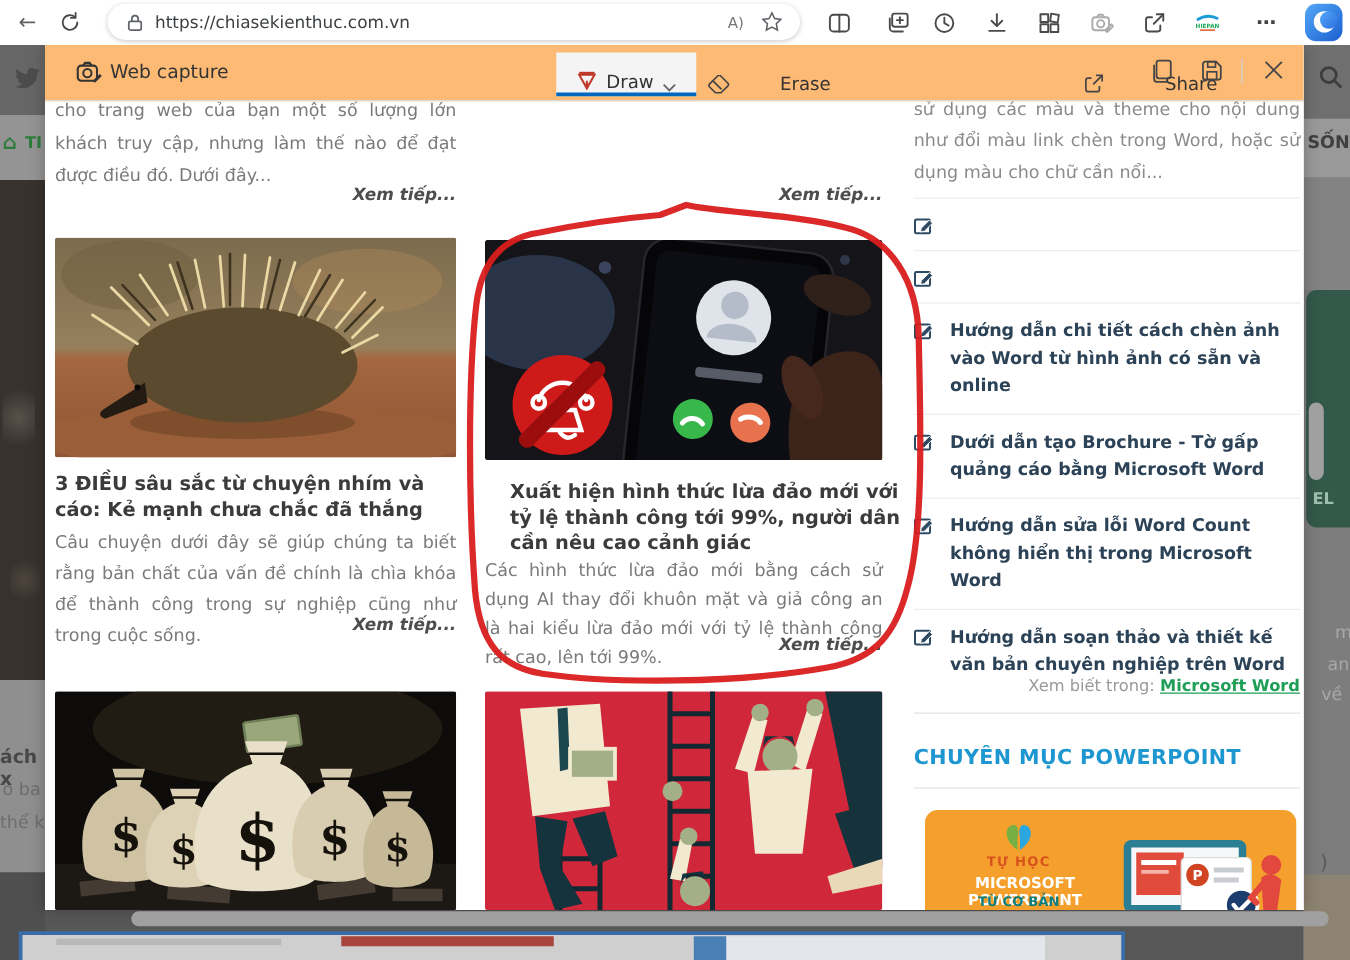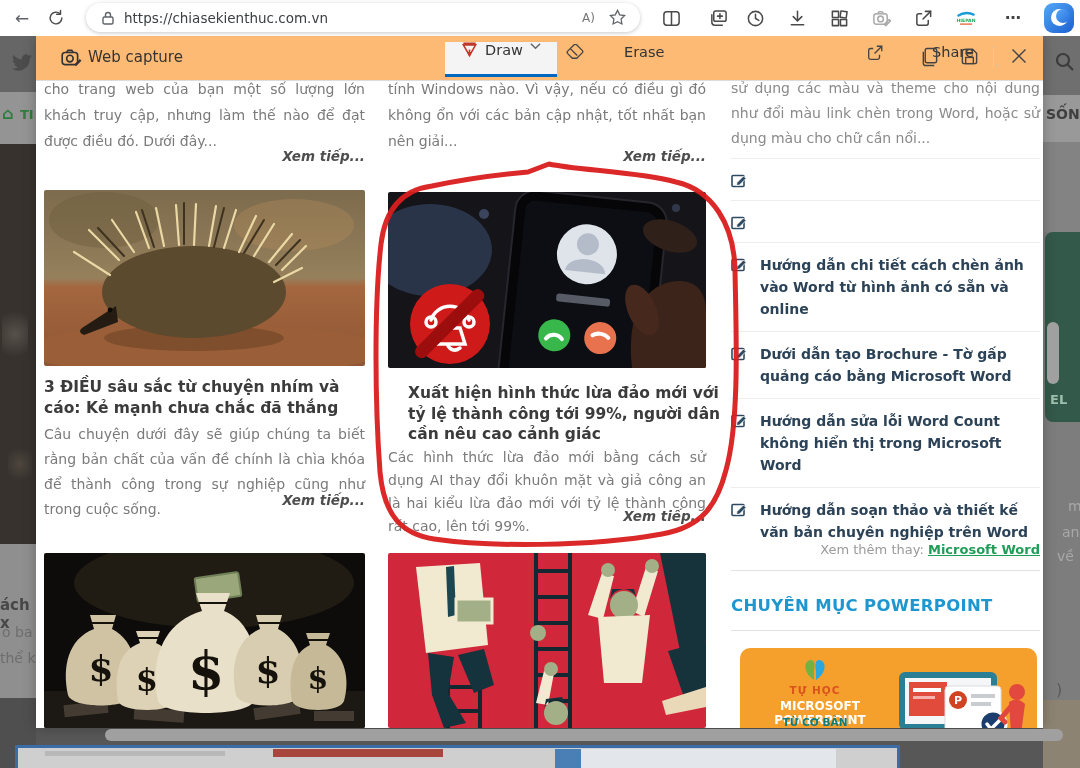--- a/index.html
+++ b/index.html
@@ -21,21 +21,21 @@
   .bg-left{left:0;top:36px;width:36px;height:732px;background:#4f4f4f;z-index:1;}
   .bg-right{left:1043px;top:36px;width:37px;height:732px;background:#7d7d7d;z-index:1;}
   .bg-bottom{left:36px;top:728px;width:1007px;height:40px;background:#575757;z-index:1;}
   .frag{color:#6e6e6e;font-size:14px;}
 
   
   .panel{left:36px;top:36px;width:1007px;height:692px;background:#fff;overflow:hidden;z-index:10;
          box-shadow:0 0 12px rgba(0,0,0,.25);}
   .cap-toolbar{left:0;top:0;width:1007px;height:44px;background:#fdba74;border-bottom:1px solid #dcdcdc;z-index:30;}
   .cap-title{left:52px;top:12px;font-size:15px;color:#333;}
-  .toolbtn{height:32px;display:flex;align-items:flex-start;gap:7px;font-size:14.5px;color:#333;cursor:pointer;}
+  .toolbtn{height:32px;display:flex;align-items:flex-end;gap:7px;font-size:14.5px;color:#333;cursor:pointer;}
   .drawbtn{left:409px;top:6px;width:112px;background:#f4f4f4;justify-content:center;border-bottom:3px solid #0067c0;}
   .erasebtn{left:530px;top:8px;gap:40px;}
   .sharebtn{left:830px;top:8px;gap:48px;}
 
   
   .para{font-size:14px;line-height:26px;color:#7a7a7a;text-align:justify;}
   .readmore{font-size:13.5px;font-style:italic;font-weight:bold;color:#4d4d4d;text-align:right;}
   .arttitle{font-weight:bold;color:#3b3b3b;}
   .imgcard{border-radius:2px;overflow:hidden;}
 
@@ -338,21 +338,20 @@
       <g fill="#15110b" font-family="DejaVu Serif" font-weight="bold" text-anchor="middle">
         <text x="57" y="128" font-size="36">$</text>
         <text x="103" y="138" font-size="32">$</text>
         <text x="162" y="136" font-size="52">$</text>
         <text x="224" y="130" font-size="36">$</text>
         <text x="274" y="136" font-size="30">$</text>
       </g>
     </svg>
   </div>
 
-  <div class="abs para" style="left:352px;top:40px;width:318px;">tính Windows nào. Vì vậy, nếu có điều gì đó không ổn với các bản cập nhật, tốt nhất bạn nên giải...</div>
   <div class="abs readmore" style="left:352px;top:112px;width:318px;">Xem tiếp...</div>
 
   <div class="abs imgcard" style="left:352px;top:156px;width:318px;height:176px;">
     <svg width="318" height="176" viewBox="0 0 318 176">
       <rect width="318" height="176" fill="#141419"></rect>
       <ellipse cx="42" cy="58" rx="62" ry="46" fill="#2e3c55" opacity=".8"></ellipse>
       <circle cx="96" cy="22" r="5" fill="#4a5a7a" opacity=".7"></circle>
         <circle cx="288" cy="16" r="4" fill="#4a5a7a" opacity=".5"></circle>
         <circle cx="262" cy="40" r="3" fill="#55688c" opacity=".5"></circle>
 
@@ -474,21 +473,21 @@
     <div class="sb-item" style="border-bottom:none;">
       <svg width="17" height="16" viewBox="0 0 17 16" style="flex:none;margin-top:3px;">
           <rect x="1" y="2.5" width="12" height="11" rx="1" fill="none" stroke="#2e4a63" stroke-width="1.6"></rect>
           <path d="M6 9.5 L12.5 3 L15 5.5 L8.5 12 L5.5 12.6 Z" fill="#2e4a63" stroke="#fff" stroke-width=".8"></path>
         </svg>
       <span>Hướng dẫn soạn thảo và thiết kế văn bản chuyên nghiệp trên Word</span>
     </div>
   </div>
 
   <div class="abs seemore" style="left:695px;top:506px;width:309px;">
-    <span>Xem thêm thay: </span><b>Microsoft Word</b>
+    <span>Xem biết trong: </span><b>Microsoft Word</b>
   </div>
   <div class="abs hr" style="left:695px;top:534px;width:309px;"></div>
 
   <div class="abs pp-head" style="left:695px;top:560px;width:309px;">CHUYÊN MỤC POWERPOINT</div>
   <div class="abs hr" style="left:695px;top:594px;width:309px;"></div>
 
   <div class="abs banner">
     <svg class="abs" style="left:58px;top:6px;" width="34" height="28" viewBox="0 0 34 28">
       <path d="M16 26 C4 18 6 6 13 6 C17 6 17 12 16 16 Z" fill="#76b043"></path>
       <path d="M18 26 C30 18 28 6 21 6 C17 6 17 12 18 16 Z" fill="#2aa7de"></path>

